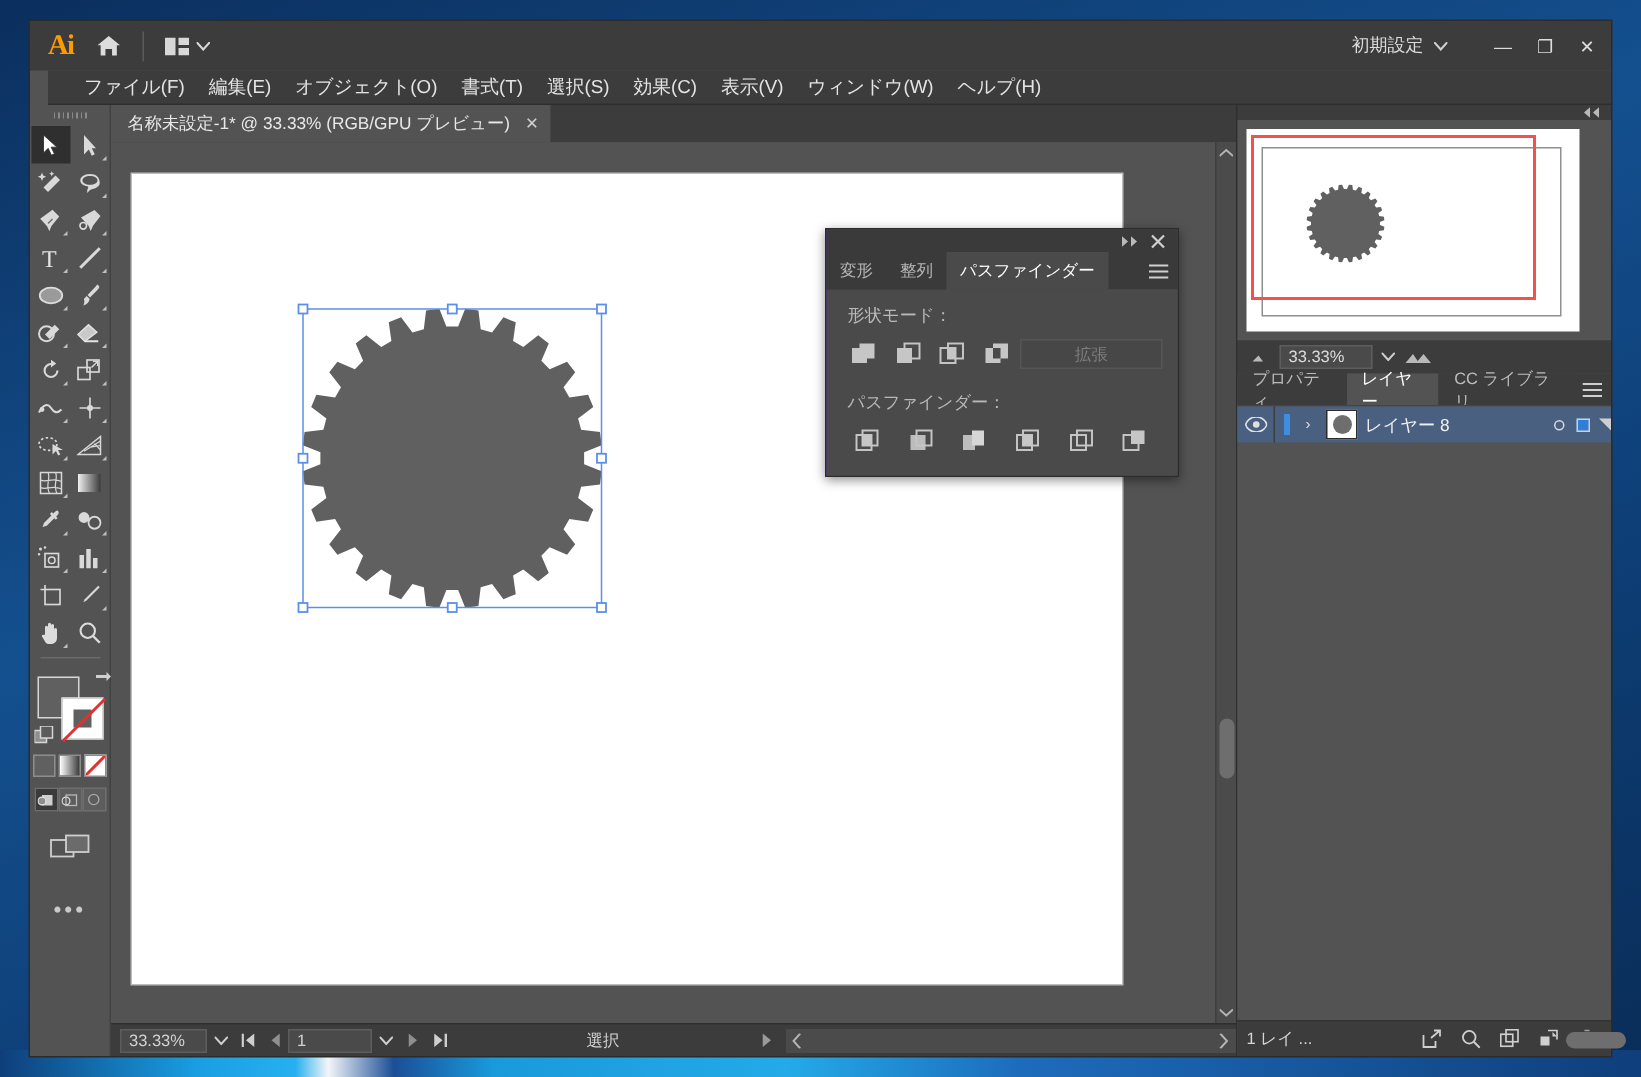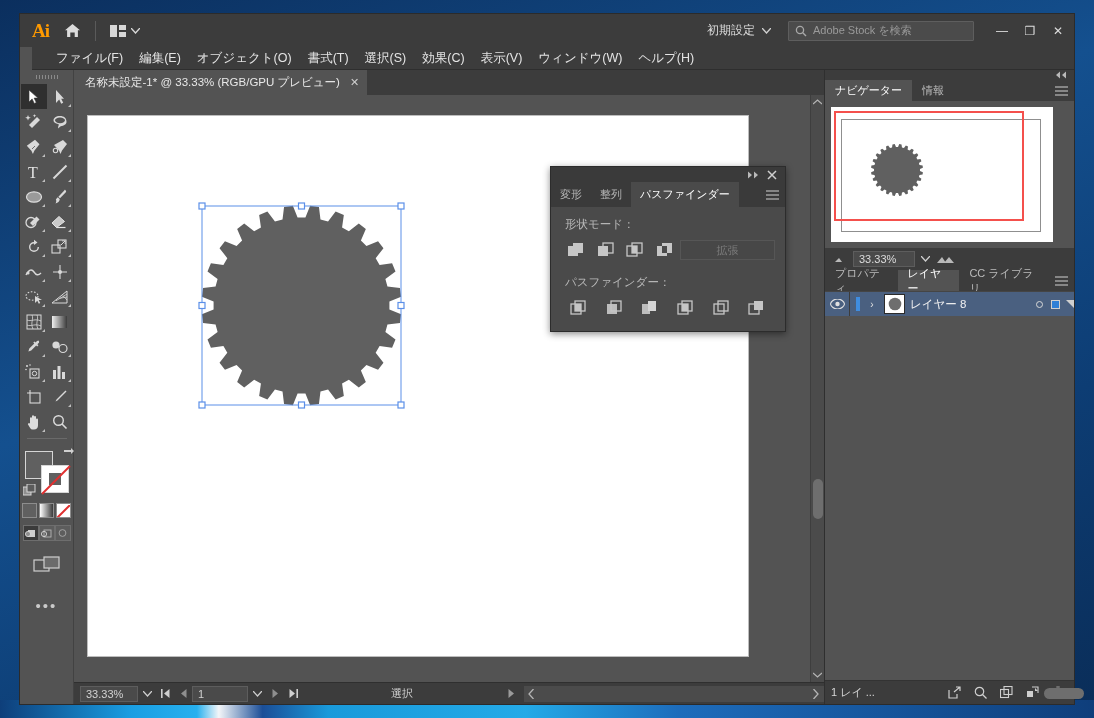--- a/index.html
+++ b/index.html
@@ -143,21 +143,21 @@
     display:flex; align-items:center; justify-content:center; }
   .lr-name { font-size:11.5px; color:#f0f0f0; flex:1; }
   .lr-circle { width:7px; height:7px; border:1px solid #d8d8d8; border-radius:50%; margin-right:8px; }
   .lr-sq { width:9px; height:9px; background:#2f7fd6; border:1px solid #cfcfcf; margin-right:6px; }
   .lr-fold { width:0;height:0;border-left:8px solid transparent;border-top:8px solid #cfcfcf; }
   .layerfoot { height:24px; background:#3c3c3c; display:flex; align-items:center;
     padding:0 6px; gap:2px; font-size:11px; color:#d6d6d6; border-top:1px solid #333; }
   .lf-icons { margin-left:auto; display:flex; gap:6px; align-items:center; }
   .lf-ic { width:20px; height:18px; display:flex; align-items:center; justify-content:center; }
   
-  .pf-panel { position:absolute; left:530px; top:152px; width:236px; background:#6d28d9;
+  .pf-panel { position:absolute; left:530px; top:138px; width:236px; background:#6d28d9;
     border:1px solid #2c2c2c; box-shadow:0 2px 7px rgba(0,0,0,.45); }
   .pf-head { height:15px; background:#3a3a3a; display:flex; align-items:center;
     justify-content:flex-end; gap:8px; padding-right:8px; }
   .pf-tabs { height:25px; display:flex; align-items:stretch; background:#3a3a3a; }
   .pf-tab { padding:0 9px; display:flex; align-items:center; font-size:11px; color:#b5b5b5;
     background:#3a3a3a; }
   .pf-tab.active { background:#4a4a4a; color:#fff; }
   .pf-tab-menu { margin-left:auto; width:26px; display:flex; align-items:center; justify-content:center; }
   .pf-body { background:#4a4a4a; padding:8px 10px 12px; }
   .pf-label { font-size:11.5px; color:#b9b9b9; margin:2px 4px 7px; }
@@ -195,27 +195,20 @@
         </svg>
     </div>
 
     <div class="ws-select">
       <span>初期設定</span>
       <svg width="9" height="6" viewBox="0 0 9 6">
           <path d="M0 0l4.5 5L9 0" stroke="#cfcfcf" stroke-width="1.4" fill="none"></path>
         </svg>
     </div>
 
-    <div class="search-box">
-      <svg width="12" height="12" viewBox="0 0 12 12">
-        <circle cx="5" cy="5" r="3.6" stroke="#a8a8a8" stroke-width="1.3" fill="none"></circle>
-        <path d="M7.8 7.8L11 11" stroke="#a8a8a8" stroke-width="1.4"></path>
-      </svg>
-      <span class="ph">Adobe Stock を検索</span>
-    </div>
 
     <div class="winbtns">
       <div class="winbtn">—</div>
       <div class="winbtn">❐</div>
       <div class="winbtn">✕</div>
     </div>
   </div>
 
   <div class="menubar">
     <div class="menuitem">ファイル(F)</div>
@@ -599,29 +592,20 @@
       </div>
     </div>
 
     <div class="dock">
       <div class="dock-grip">
         <svg width="12" height="8" viewBox="0 0 12 8">
             <path d="M0 4l4-3.5V7.5zM6 4l4-3.5V7.5z" fill="#b9b9b9"></path>
           </svg>
       </div>
 
-      <div class="paneltabs">
-        <div class="ptab active">ナビゲーター</div>
-        <div class="ptab">情報</div>
-        <div class="ptab-menu">
-          <svg width="13" height="10" viewBox="0 0 13 10">
-              <path d="M0 1h13M0 5h13M0 9h13" stroke="#cfcfcf" stroke-width="1.2"></path>
-            </svg>
-        </div>
-      </div>
       <div class="navbody">
         <div class="navthumb">
           <div class="nav-art">
             <svg width="198" height="111" viewBox="0 0 198 111" style="position:absolute;left:0;top:0">
               <path id="navgear" fill="#606060" d="M77.98,48.98L77.98,51.02L80.90,52.24L80.60,54.54L77.46,54.96L76.93,56.94L79.44,58.87L78.55,61.01L75.41,60.60L74.39,62.37L76.31,64.89L74.90,66.73L71.97,65.52L70.52,66.97L71.73,69.90L69.89,71.31L67.37,69.39L65.60,70.41L66.01,73.55L63.87,74.44L61.94,71.93L59.96,72.46L59.54,75.60L57.24,75.90L56.02,72.98L53.98,72.98L52.76,75.90L50.46,75.60L50.04,72.46L48.06,71.93L46.13,74.44L43.99,73.55L44.40,70.41L42.63,69.39L40.11,71.31L38.27,69.90L39.48,66.97L38.03,65.52L35.10,66.73L33.69,64.89L35.61,62.37L34.59,60.60L31.45,61.01L30.56,58.87L33.07,56.94L32.54,54.96L29.40,54.54L29.10,52.24L32.02,51.02L32.02,48.98L29.10,47.76L29.40,45.46L32.54,45.04L33.07,43.06L30.56,41.13L31.45,38.99L34.59,39.40L35.61,37.63L33.69,35.11L35.10,33.27L38.03,34.48L39.48,33.03L38.27,30.10L40.11,28.69L42.63,30.61L44.40,29.59L43.99,26.45L46.13,25.56L48.06,28.07L50.04,27.54L50.46,24.40L52.76,24.10L53.98,27.02L56.02,27.02L57.24,24.10L59.54,24.40L59.96,27.54L61.94,28.07L63.87,25.56L66.01,26.45L65.60,29.59L67.37,30.61L69.89,28.69L71.73,30.10L70.52,33.03L71.97,34.48L74.90,33.27L76.31,35.11L74.39,37.63L75.41,39.40L78.55,38.99L79.44,41.13L76.93,43.06L77.46,45.04L80.60,45.46L80.90,47.76Z"></path>
             </svg>
           </div>
           <div class="nav-view"></div>
         </div>
       </div>

